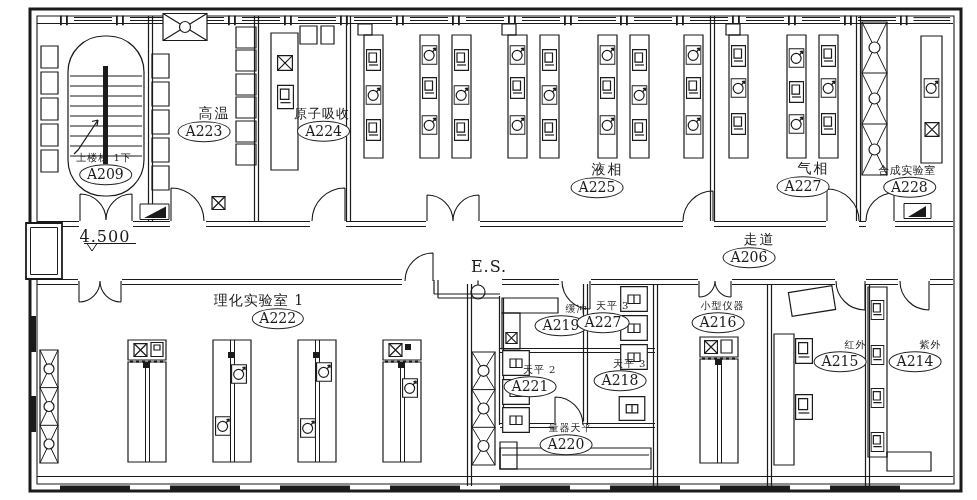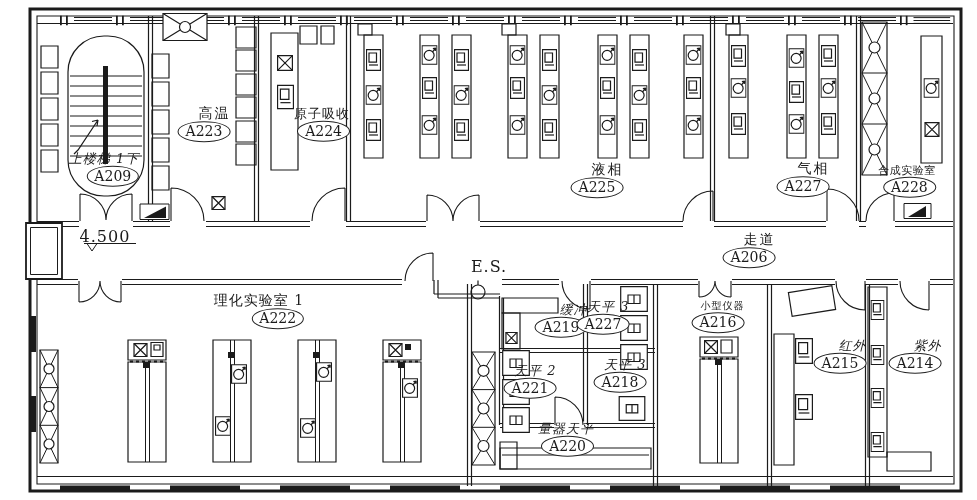--- a/index.html
+++ b/index.html
@@ -2,21 +2,21 @@
 <html><head>
 <meta charset="utf-8">
 <style>
   html,body{margin:0;padding:0;background:#ffffff;}
   #plan{position:relative;width:977px;height:500px;background:#ffffff;overflow:hidden;
         font-family:"DejaVu Serif","Liberation Serif",serif;color:#1b1b1b;}
   #plan svg{position:absolute;left:0;top:0;}
   .labels{position:absolute;left:0;top:0;width:977px;height:500px;pointer-events:none;}
   .rlabel{position:absolute;transform:translate(-50%,-50%);text-align:right;white-space:nowrap;}
   .rname{font-size:14px;letter-spacing:2px;line-height:1.05;}
-  .sm .rname{font-size:13px;letter-spacing:1px;font-style:italic;}
+  .sm .rname{font-size:10px;letter-spacing:1px;}
   .rcode{display:inline-block;border:1.2px solid #222;border-radius:50%;
          padding:0.5px 7px;font-size:14px;line-height:1.25;background:#fff;}
   .anno{position:absolute;transform:translate(-50%,-50%);font-size:16px;letter-spacing:1px;white-space:nowrap;}
   svg *{vector-effect:non-scaling-stroke;}
 </style>
 </head>
 <body>
 
 <div id="plan">
 <svg width="977" height="500" viewBox="0 0 977 500" fill="none" stroke="#1b1b1b" stroke-width="1.2">

